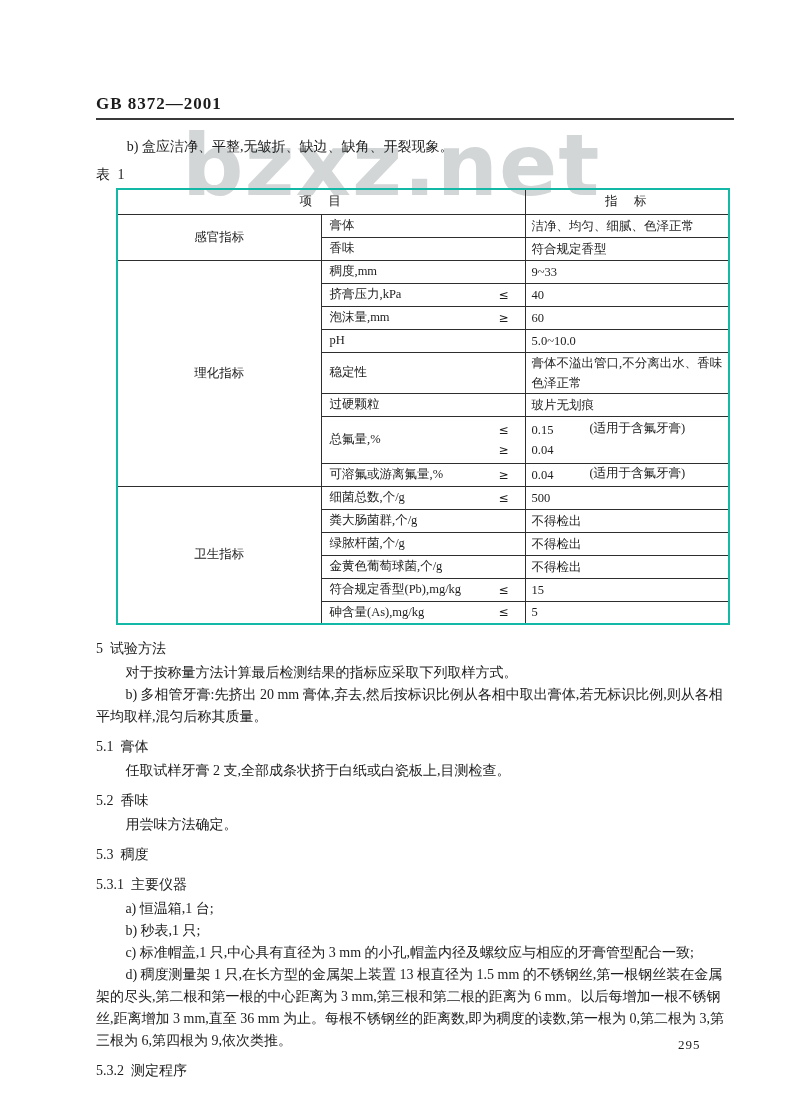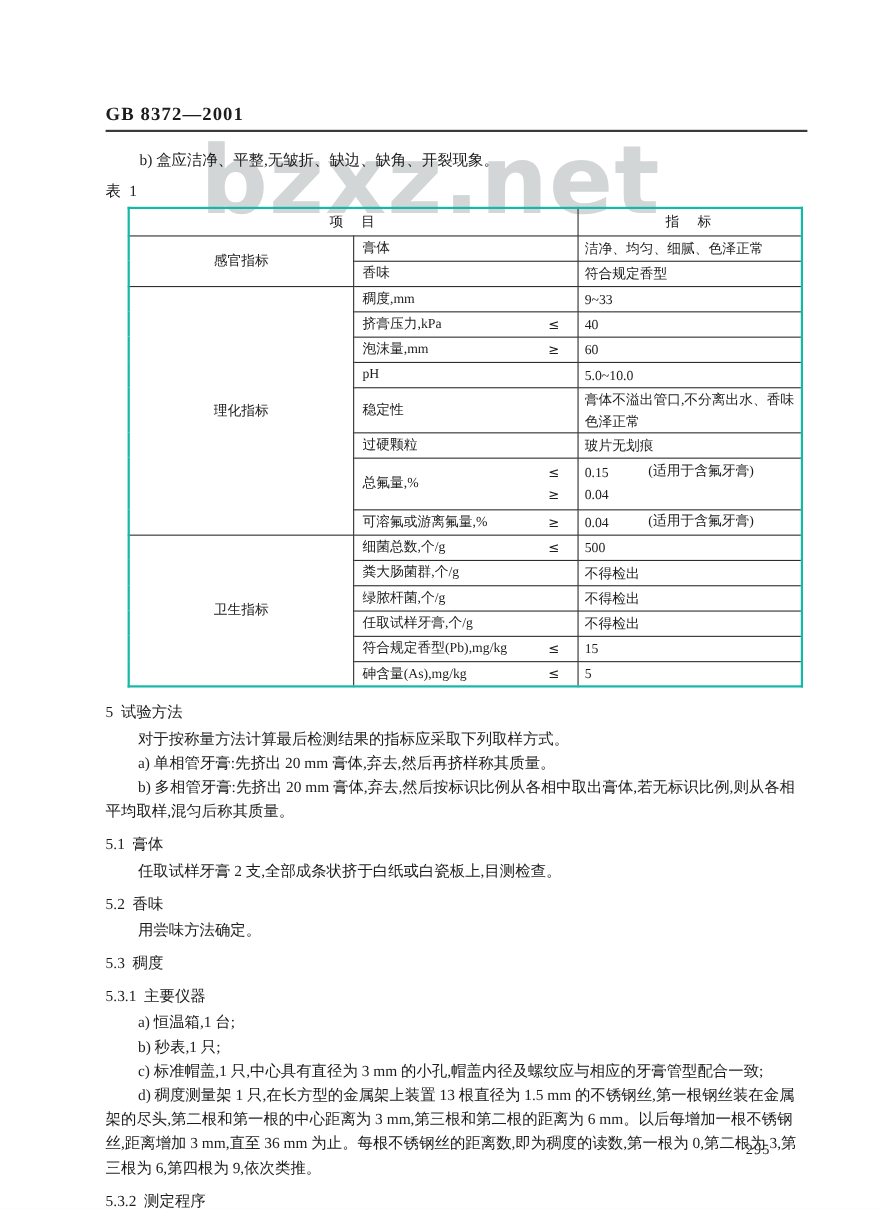--- a/index.html
+++ b/index.html
@@ -347,21 +347,21 @@
               <div class="valflex">
                 <span class="val-stack">
                   <span>不得检出</span>
                 </span>
               </div>
             </td>
           </tr>
           <tr>
             <td class="item-cell">
               <div class="cellflex">
-                <span class="item-text">任取试样牙膏,个/g</span>
+                <span class="item-text">金黄色葡萄球菌,个/g</span>
               </div>
             </td>
             <td class="value-cell">
               <div class="valflex">
                 <span class="val-stack">
                   <span>不得检出</span>
                 </span>
               </div>
             </td>
           </tr>
@@ -398,21 +398,20 @@
                 </span>
               </div>
             </td>
           </tr>
         </tbody>
     </table>
 
     <div class="sections">
         <div class="sec-heading">5  试验方法</div>
         <p class="sec-para">对于按称量方法计算最后检测结果的指标应采取下列取样方式。</p>
-        <p class="sec-para">a) 单相管牙膏:先挤出 20 mm 膏体,弃去,然后再挤样称其质量。</p>
         <p class="sec-para">b) 多相管牙膏:先挤出 20 mm 膏体,弃去,然后按标识比例从各相中取出膏体,若无标识比例,则从各相平均取样,混匀后称其质量。</p>
         <div class="sec-heading">5.1  膏体</div>
         <p class="sec-para">任取试样牙膏 2 支,全部成条状挤于白纸或白瓷板上,目测检查。</p>
         <div class="sec-heading">5.2  香味</div>
         <p class="sec-para">用尝味方法确定。</p>
         <div class="sec-heading">5.3  稠度</div>
         <div class="sec-heading">5.3.1  主要仪器</div>
         <p class="sec-para">a) 恒温箱,1 台;</p>
         <p class="sec-para">b) 秒表,1 只;</p>
         <p class="sec-para">c) 标准帽盖,1 只,中心具有直径为 3 mm 的小孔,帽盖内径及螺纹应与相应的牙膏管型配合一致;</p>

